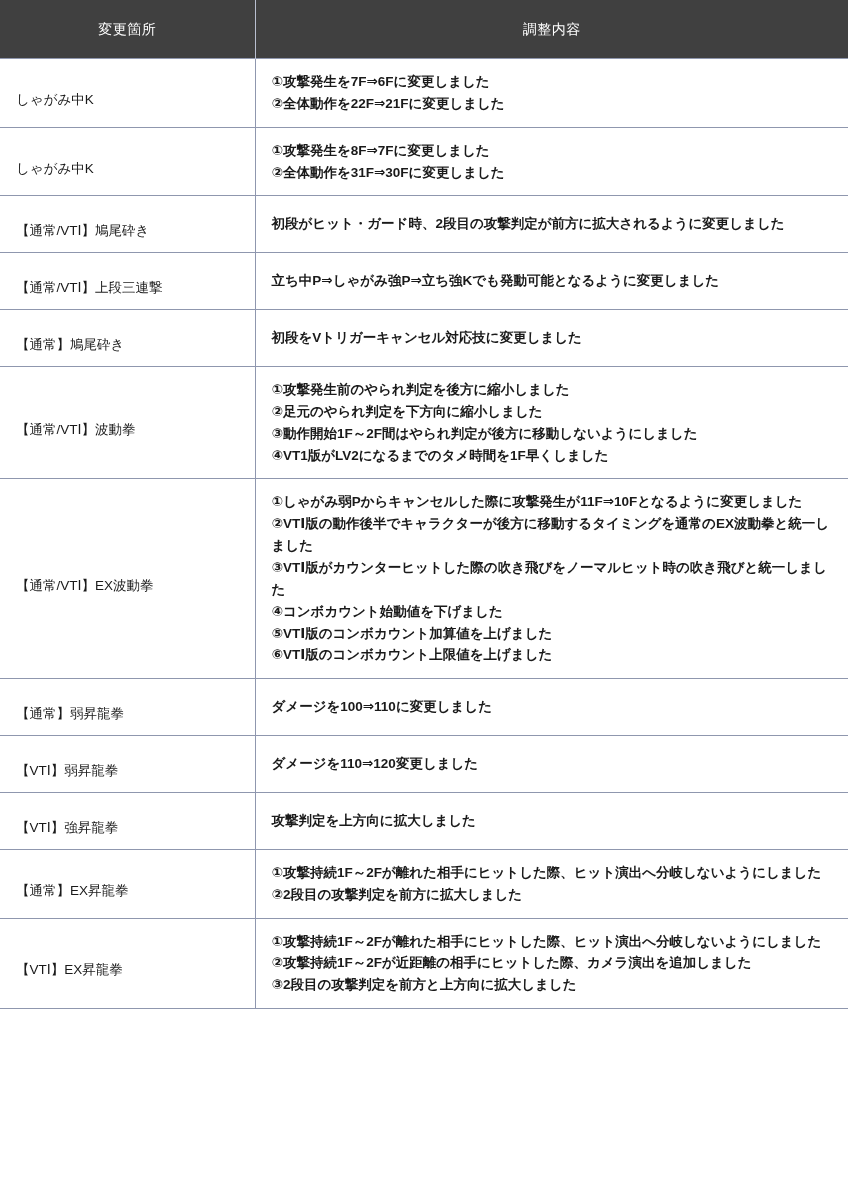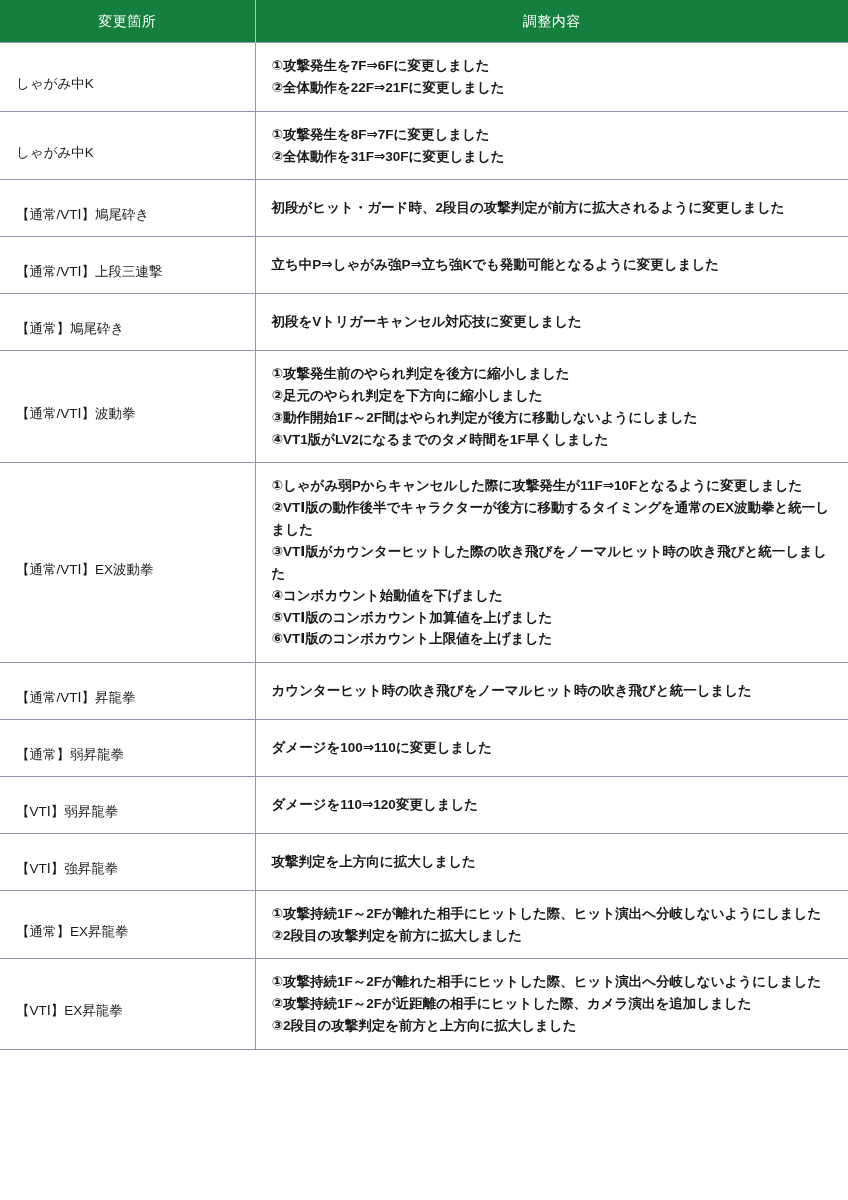--- a/index.html
+++ b/index.html
@@ -17,27 +17,27 @@
   }
   .patch-table {
     width: 848px;
     border-collapse: collapse;
     table-layout: fixed;
   }
   .patch-table col.col-location { width: 255px; }
   .patch-table col.col-detail   { width: 593px; }
 
   .patch-table thead th {
-    background: #15803d;
+    background: #404040;
     color: #ffffff;
     font-size: 14px;
     font-weight: 400;
     height: 42px;
     line-height: 42px;
-    padding: 0 8px;
+    padding: 8px 8px;
     text-align: center;
     border: none;
     letter-spacing: 0.5px;
   }
   .patch-table thead th.th-location {
     border-right: 1px solid #b9bfd0;
   }
 
   .patch-table tbody td {
     border-top: 1px solid #8f97ae;
@@ -139,28 +139,20 @@
             <span class="detail-line">①しゃがみ弱Pからキャンセルした際に攻撃発生が11F⇒10Fとなるように変更しました</span>
             <span class="detail-line">②VTⅠ版の動作後半でキャラクターが後方に移動するタイミングを通常のEX波動拳と統一しました</span>
             <span class="detail-line">③VTⅠ版がカウンターヒットした際の吹き飛びをノーマルヒット時の吹き飛びと統一しました</span>
             <span class="detail-line">④コンボカウント始動値を下げました</span>
             <span class="detail-line">⑤VTⅠ版のコンボカウント加算値を上げました</span>
             <span class="detail-line">⑥VTⅠ版のコンボカウント上限値を上げました</span>
           </span>
         </td>
       </tr>
       <tr>
-        <td class="cell-location">【通常/VTⅠ】昇龍拳</td>
-        <td class="cell-detail">
-          <span class="detail-lines">
-            <span class="detail-line">カウンターヒット時の吹き飛びをノーマルヒット時の吹き飛びと統一しました</span>
-          </span>
-        </td>
-      </tr>
-      <tr>
         <td class="cell-location">【通常】弱昇龍拳</td>
         <td class="cell-detail">
           <span class="detail-lines">
             <span class="detail-line">ダメージを100⇒110に変更しました</span>
           </span>
         </td>
       </tr>
       <tr>
         <td class="cell-location">【VTⅠ】弱昇龍拳</td>
         <td class="cell-detail">

